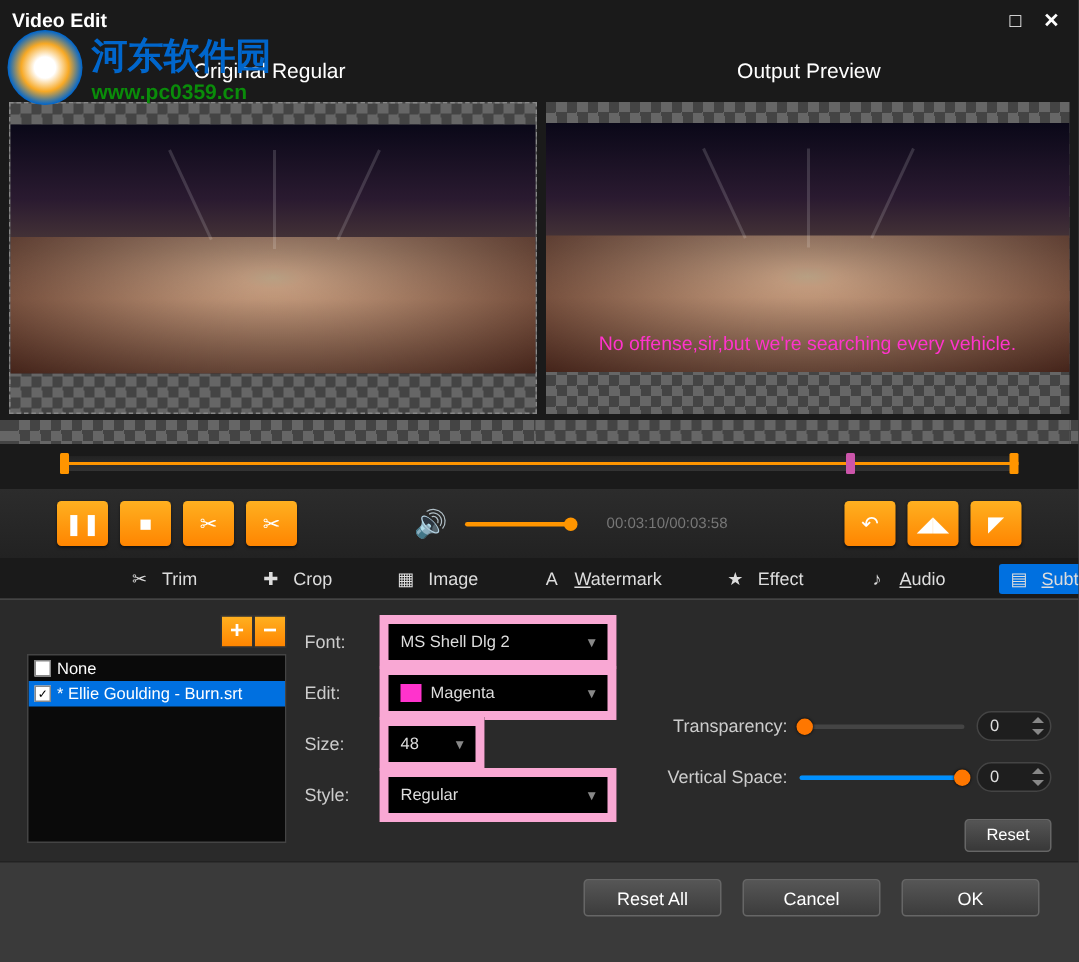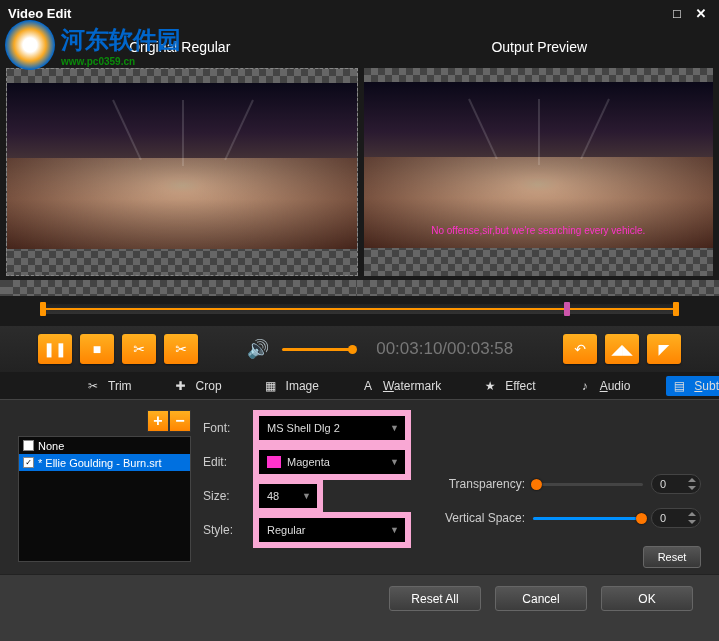--- a/index.html
+++ b/index.html
@@ -6,40 +6,40 @@
 body{background:#3a3a3a;width:719px;height:641px;overflow:hidden;position:relative}
 .titlebar{height:26px;background:#1a1a1a;display:flex;align-items:center;padding:0 8px;color:#fff;font-size:13px;font-weight:bold}
 .titlebar-spacer{flex:1}
 .winbtn{width:20px;height:16px;margin-left:4px;display:flex;align-items:center;justify-content:center;color:#fff;font-size:13px;cursor:pointer}
 .previews{height:42px;display:flex;background:#1a1a1a}
 .preview-header{flex:1;text-align:center;line-height:42px;color:#fff;font-size:14px}
 .logo{position:absolute;top:20px;left:5px;z-index:10;display:flex;align-items:center}
 .logo-circle{width:50px;height:50px;border-radius:50%;background:radial-gradient(circle,#fff 20%,#f7a925 45%,#0066cc 70%);display:flex;align-items:center;justify-content:center;font-weight:bold;color:#fff}
 .logo-text{margin-left:6px}
 .logo-text .ch{color:#0066cc;font-size:24px;font-weight:bold}
-.logo-text .url{color:#0a8c0a;font-size:10px;font-weight:bold}
+.logo-text .url{color:#0a8c0a;font-size:14px;font-weight:bold}
 .video-area{height:212px;display:flex;gap:6px;padding:0 6px 4px;background:#1a1a1a}
 .video-panel{flex:1;position:relative;border:1px dashed #888;background:repeating-conic-gradient(#666 0 25%,#444 0 50%) 0 0/14px 14px}
 .video-panel.output{border:none}
 .thumb{position:absolute;top:14px;left:0;right:0;height:166px;background:linear-gradient(180deg,#0a0818 0%,#2a1a30 30%,#4a3838 50%,#8a6050 70%,#3a2828 100%);overflow:hidden}
 .crowd{position:absolute;bottom:0;left:0;right:0;height:55%;background:radial-gradient(ellipse at 50% 30%,rgba(255,220,180,.5),rgba(80,50,40,.8));filter:contrast(1.2)}
 .spot{position:absolute;top:10%;left:50%;width:2px;height:40%;background:rgba(255,255,255,.15);transform-origin:top}
-.subtitle-text{position:absolute;bottom:12px;left:0;right:0;text-align:center;color:#ff33cc;font-size:10px;font-family:sans-serif}
+.subtitle-text{position:absolute;bottom:12px;left:0;right:0;text-align:center;color:#ff33cc;font-size:13px;font-family:sans-serif}
 .checker-strip{height:16px;background:repeating-conic-gradient(#666 0 25%,#444 0 50%) 0 0/14px 14px;display:flex;gap:6px;padding:0 6px}
 .checker-strip>div{flex:1;background:inherit}
 .timeline{height:30px;background:#1a1a1a;padding:8px 40px;position:relative}
 .tl-track{height:10px;background:linear-gradient(#222,#333);border-radius:5px;position:relative}
 .tl-fill{position:absolute;left:0;right:0;top:4px;height:2px;background:#ff9500}
 .tl-handle{position:absolute;top:-2px;width:6px;height:14px;background:#ff9500;border-radius:1px}
 .controls{height:46px;background:linear-gradient(#2c2c2c,#222);display:flex;align-items:center;padding:0 38px;gap:8px}
 .cbtn{width:34px;height:30px;background:linear-gradient(#ffb020,#ff8500);border-radius:3px;display:flex;align-items:center;justify-content:center;color:#fff;font-size:14px;cursor:pointer;box-shadow:0 1px 2px rgba(0,0,0,.5)}
 .vol-icon{color:#ff9500;font-size:18px;margin-left:auto;margin-right:4px}
 .vol-slider{width:70px;height:3px;background:#ff9500;border-radius:2px;position:relative;margin-right:16px}
 .vol-knob{position:absolute;right:-5px;top:-3px;width:9px;height:9px;background:#ff9500;border-radius:50%}
-.timecode{color:#777;font-size:17px;margin-right:auto}
+.timecode{color:#777;font-size:10px;margin-right:auto}
 .tabs{height:27px;background:#1a1a1a;display:flex;align-items:center;padding:0 80px;gap:30px}
 .tab{display:flex;align-items:center;gap:8px;color:#ddd;font-size:12px;cursor:pointer;padding:3px 6px}
 .tab.active{background:#0070e0;border-radius:2px}
 .tab u{text-decoration:underline}
 .tab-icon{width:14px;height:14px;display:inline-flex;align-items:center;justify-content:center;font-size:12px}
 .editor{height:175px;background:#2a2a2a;padding:10px 18px;display:flex;gap:12px;border-top:1px solid #444}
 .sub-list-wrap{width:198px}
 .addremove{display:flex;justify-content:flex-end;gap:0;margin-bottom:4px}
 .sqbtn{width:22px;height:22px;background:linear-gradient(#ffb020,#ff8500);color:#fff;font-weight:bold;display:flex;align-items:center;justify-content:center;cursor:pointer;font-size:16px;border:1px solid #333}
 .sublist{height:126px;background:#0a0a0a;border:1px solid #444;overflow:hidden}

